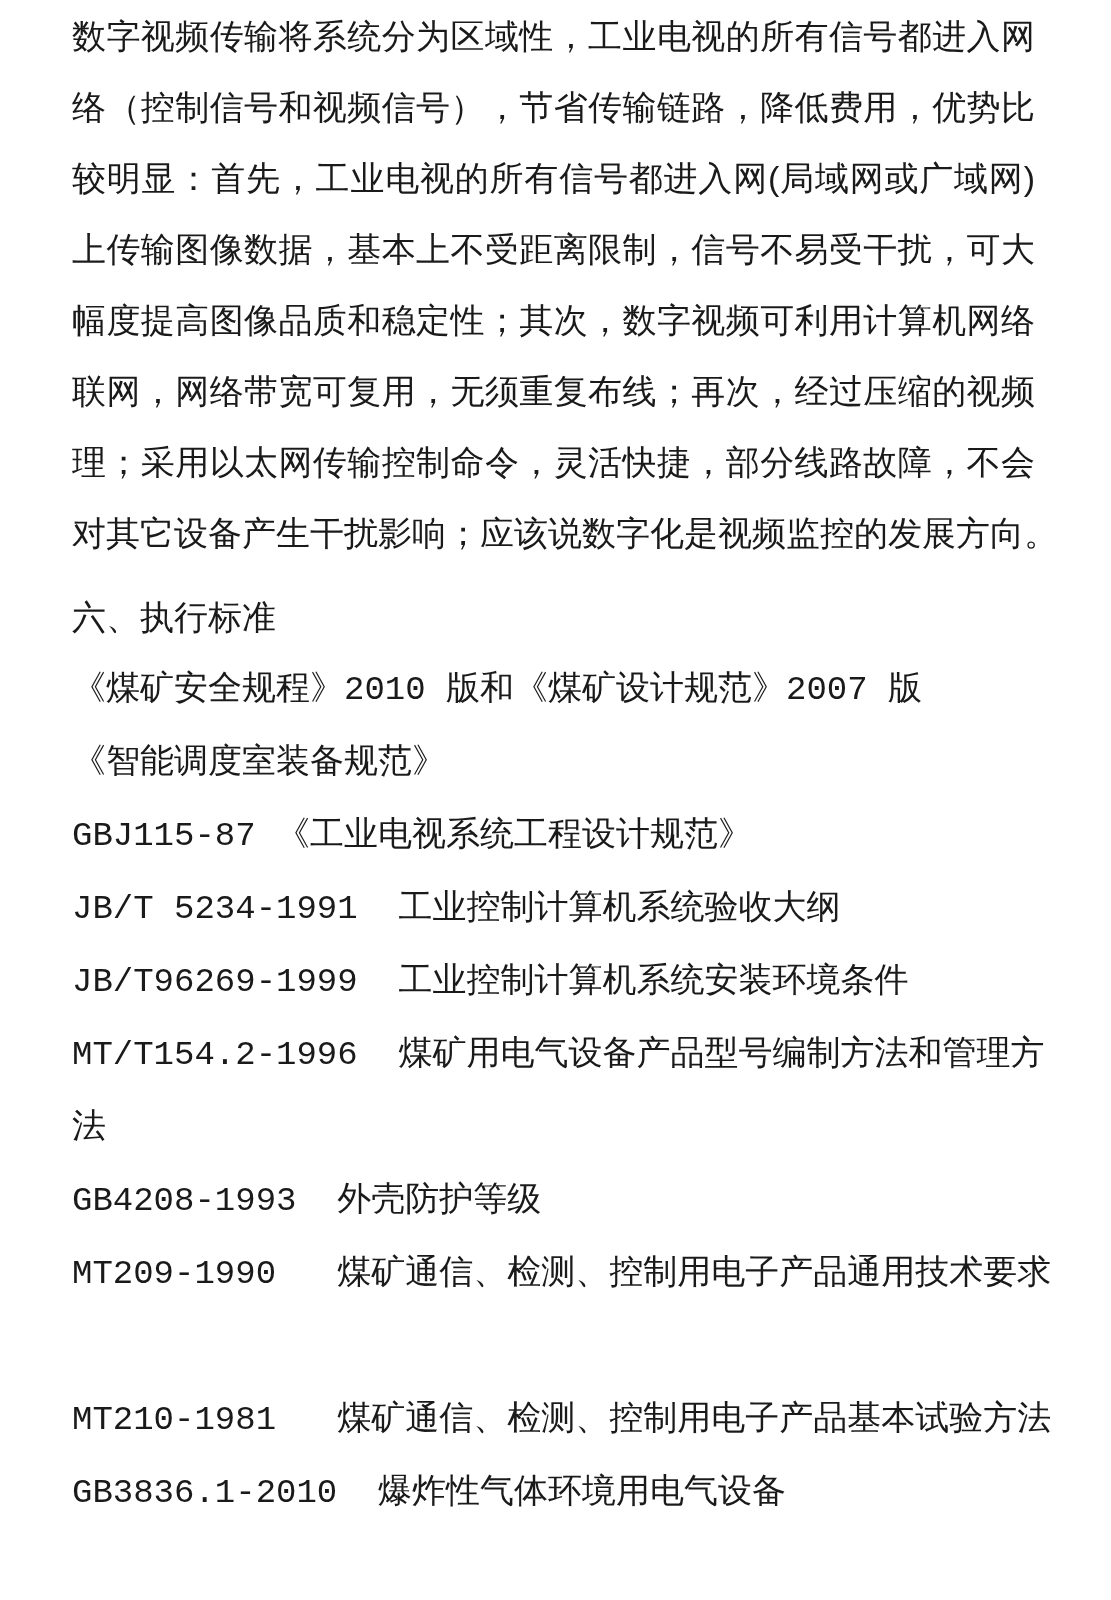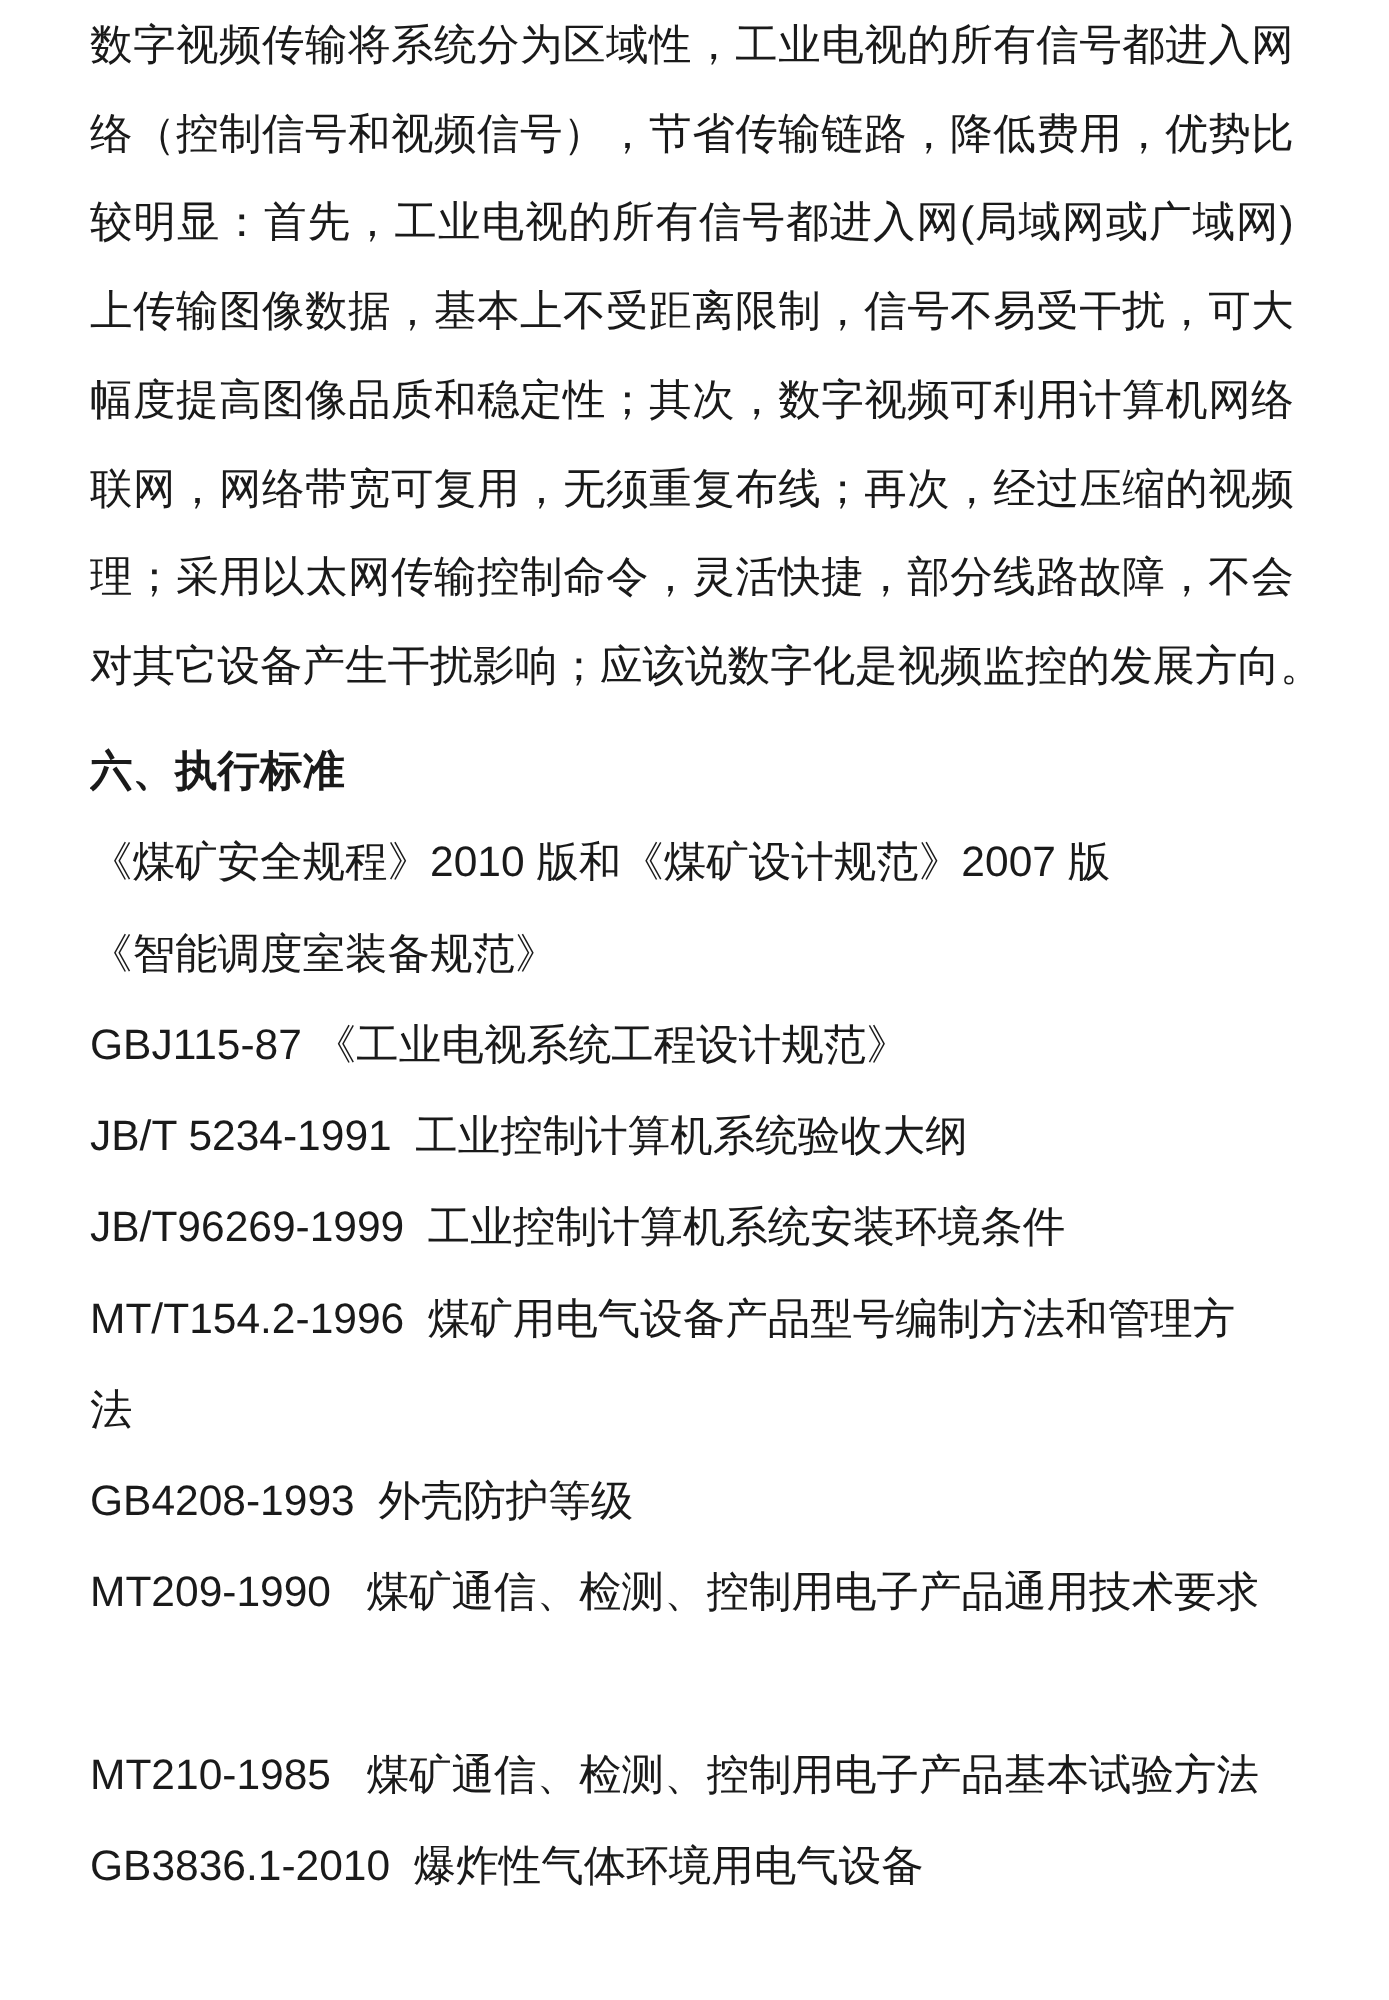--- a/index.html
+++ b/index.html
@@ -28,30 +28,31 @@
     text-align-last: justify;
     overflow: hidden;
     white-space: nowrap;
   }
   .heading {
     margin: 12px 0 0 0;
     width: 963px;
     height: 73px;
     line-height: 73px;
     font-size: 34px;
-    font-weight: bold;
+    font-weight: normal;
     white-space: nowrap;
     overflow: hidden;
   }
   .std-line {
     width: 1010px;
     height: 73px;
     line-height: 73px;
     white-space: pre;
     overflow: hidden;
+    font-family: Liberation Mono, monospace;
   }
   .blank {
     height: 73px;
   }
 </style>
 </head>
 <body>
 
 <div class="doc">
 
@@ -71,16 +72,16 @@
   <div class="std-line">GBJ115-87 《工业电视系统工程设计规范》</div>
   <div class="std-line">JB/T 5234-1991  工业控制计算机系统验收大纲</div>
   <div class="std-line">JB/T96269-1999  工业控制计算机系统安装环境条件</div>
   <div class="std-line">MT/T154.2-1996  煤矿用电气设备产品型号编制方法和管理方</div>
   <div class="std-line">法</div>
   <div class="std-line">GB4208-1993  外壳防护等级</div>
   <div class="std-line">MT209-1990   煤矿通信、检测、控制用电子产品通用技术要求</div>
 
   <div class="blank"></div>
 
-  <div class="std-line">MT210-1985   煤矿通信、检测、控制用电子产品基本试验方法</div>
+  <div class="std-line">MT210-1981   煤矿通信、检测、控制用电子产品基本试验方法</div>
   <div class="std-line">GB3836.1-2010  爆炸性气体环境用电气设备</div>
 
 </div>
 
 </body></html>

